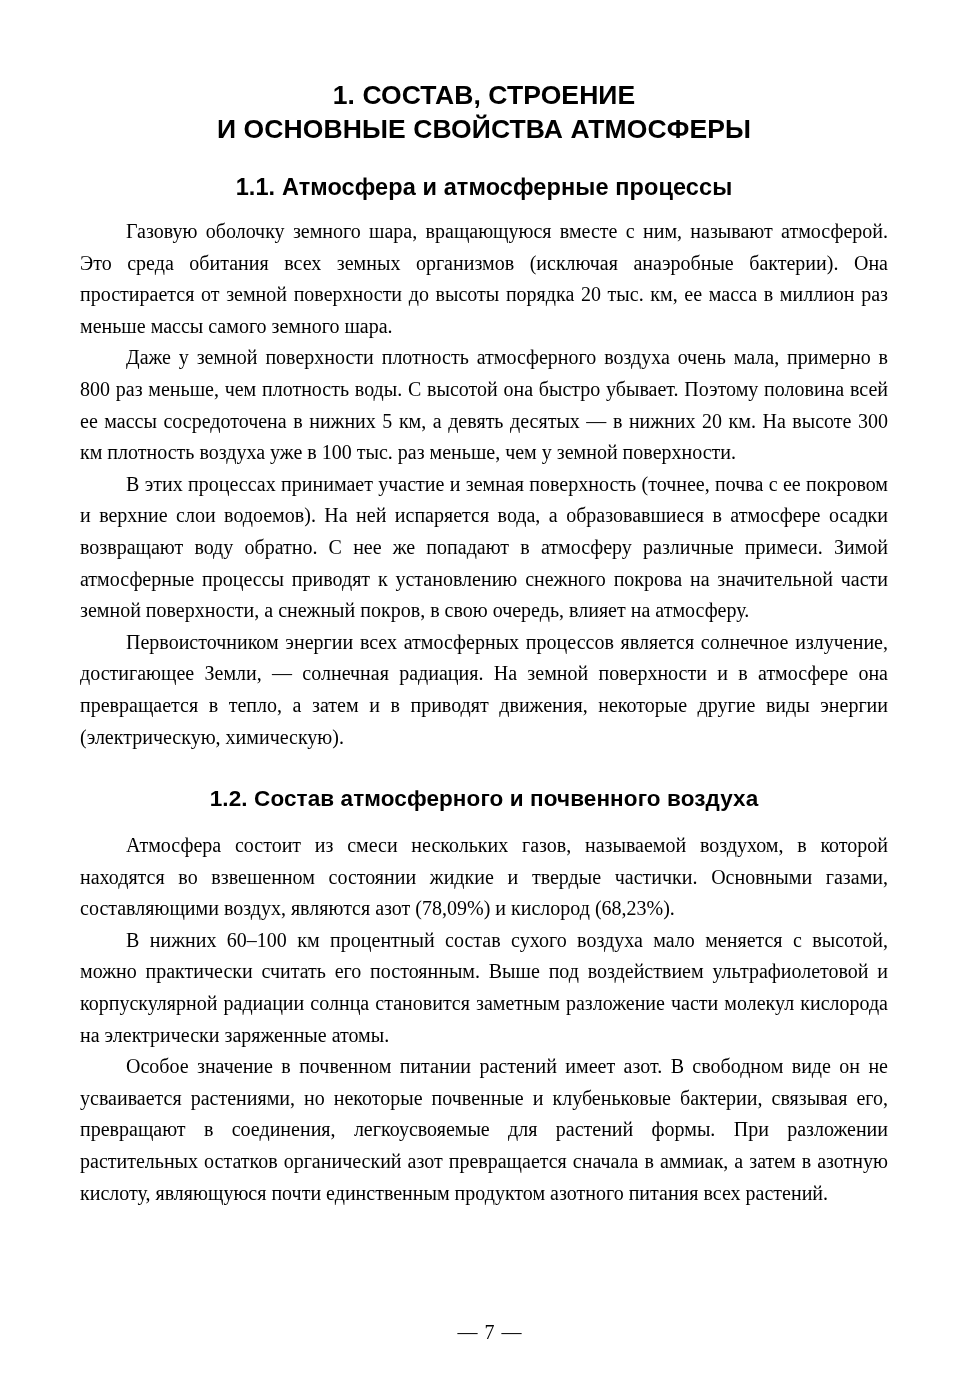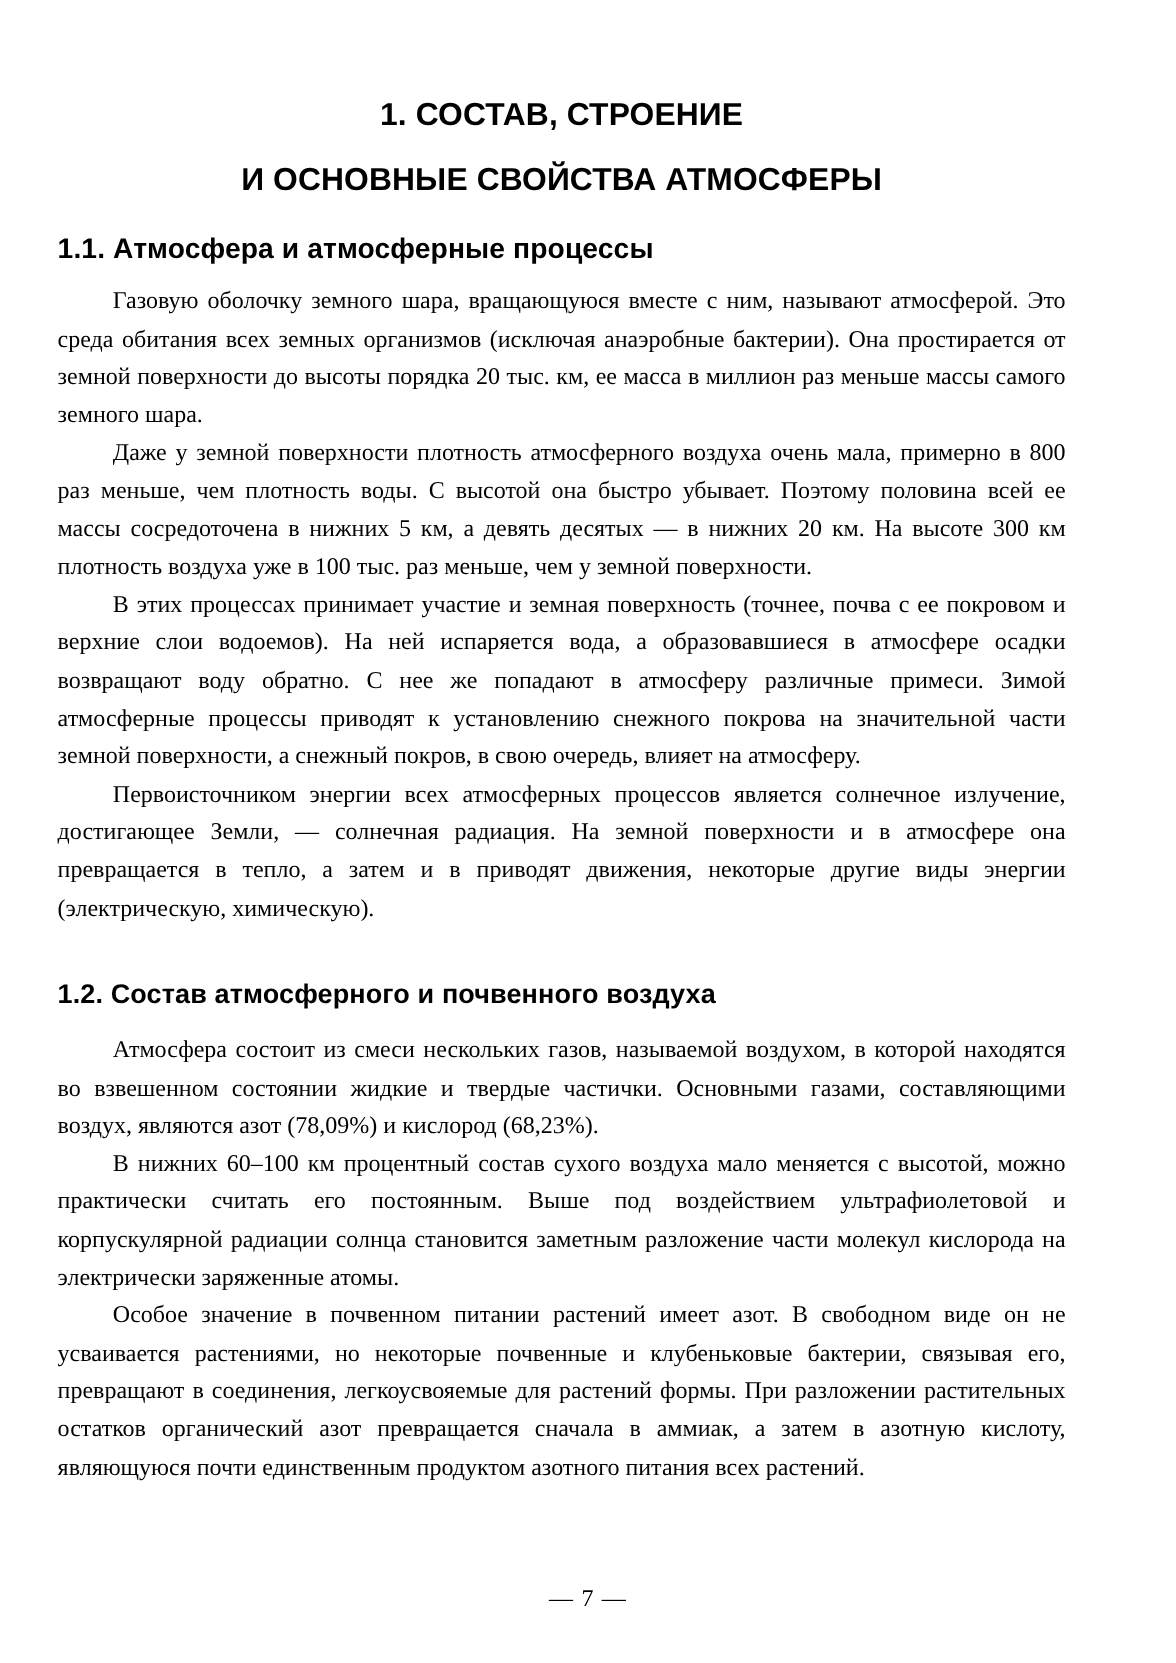--- a/index.html
+++ b/index.html
@@ -12,46 +12,45 @@
     background: #ffffff;
     font-family: "Liberation Serif", serif;
     color: #000000;
     -webkit-font-smoothing: antialiased;
   }
   .page {
     position: relative;
     width: 980px;
     height: 1386px;
     box-sizing: border-box;
-    padding: 78px 92px 40px 48px;
+    padding: 78px 92px 40px 80px;
   }
   .chapter-title {
     font-family: "Liberation Sans", sans-serif;
     font-weight: bold;
     font-size: 26.5px;
     line-height: 34px;
     text-align: center;
     letter-spacing: 0.1px;
     margin: 0 0 6px 0;
   }
   .chapter-title .line2 {
     display: block;
-    margin-top: 20px;
   }
   .section-title {
     font-family: "Liberation Sans", sans-serif;
     font-weight: bold;
     font-size: 23.5px;
     line-height: 30px;
-    text-align: left;
+    text-align: center;
     margin: 26px 0 14px 0;
     letter-spacing: 0.1px;
   }
   .section-title.second {
-    margin-top: 41px;
+    margin-top: 31px;
     margin-bottom: 16px;
     font-size: 22.5px;
   }
   p.body-par {
     margin: 0;
     font-size: 20px;
     line-height: 31.6px;
     text-align: justify;
     text-indent: 46px;
     text-justify: inter-word;

